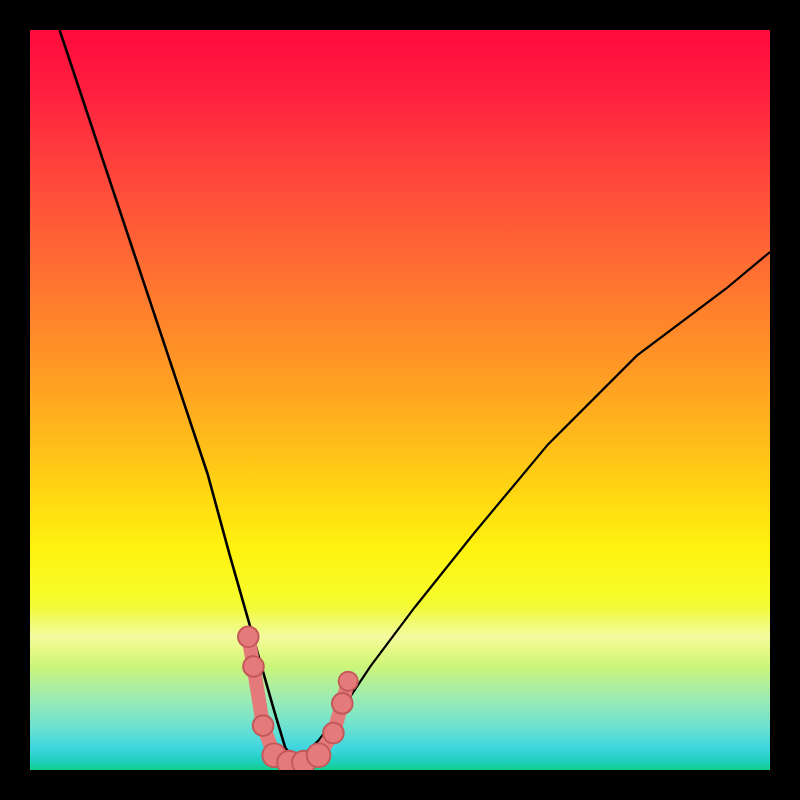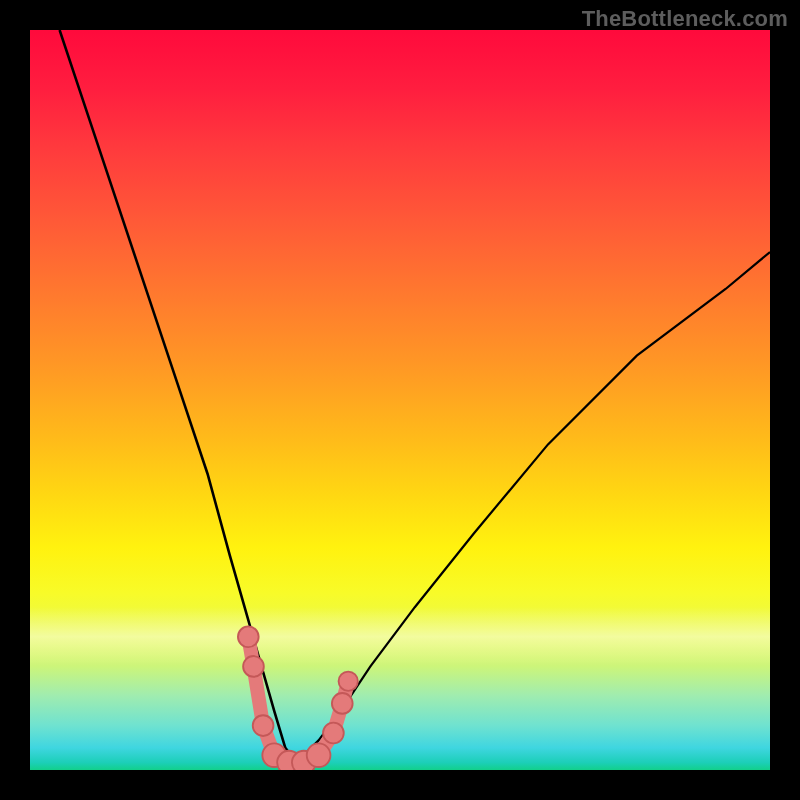--- a/index.html
+++ b/index.html
@@ -61,21 +61,20 @@
     position: absolute;
     inset: 0;
     width: 100%;
     height: 100%;
   }
 </style>
 </head>
 <body>
 
 <div class="stage">
-  <div class="watermark">TheBottleneck.com</div>
   <div class="plot-area">
     <svg class="curves" viewBox="0 0 100 100" preserveAspectRatio="none">
       <path id="left-branch" fill="none" stroke="#000000" stroke-width="0.35" d="M4.00 0.00 L8.00 12.00 L12.00 24.00 L16.00 36.00 L20.00 48.00 L24.00 60.00 L27.00 71.00 L29.00 78.00 L31.00 85.00 L33.00 92.00 L34.50 97.00 L36.00 99.00"></path>
       <path id="right-branch" fill="none" stroke="#000000" stroke-width="0.30" d="M36.00 99.00 L39.00 96.00 L42.00 92.00 L46.00 86.00 L52.00 78.00 L60.00 68.00 L70.00 56.00 L82.00 44.00 L94.00 35.00 L100.00 30.00"></path>
       <path id="trough-bar" fill="none" stroke-width="1.9" stroke-linecap="round" stroke-linejoin="round" d="M29.50 82.00 L30.20 86.00 L31.50 94.00 L33.00 98.00 L35.00 99.00 L37.00 99.00 L39.00 98.00 L41.00 95.00 L42.20 91.00 L43.00 88.00" stroke="#e47a7a"></path>
       <g id="markers">
           <circle cx="29.50" cy="82.00" r="1.40" fill="#e47a7a" stroke="#c45858" stroke-width="0.25"></circle>
           <circle cx="30.20" cy="86.00" r="1.40" fill="#e47a7a" stroke="#c45858" stroke-width="0.25"></circle>
           <circle cx="31.50" cy="94.00" r="1.40" fill="#e47a7a" stroke="#c45858" stroke-width="0.25"></circle>
           <circle cx="33.00" cy="98.00" r="1.60" fill="#e47a7a" stroke="#c45858" stroke-width="0.25"></circle>

